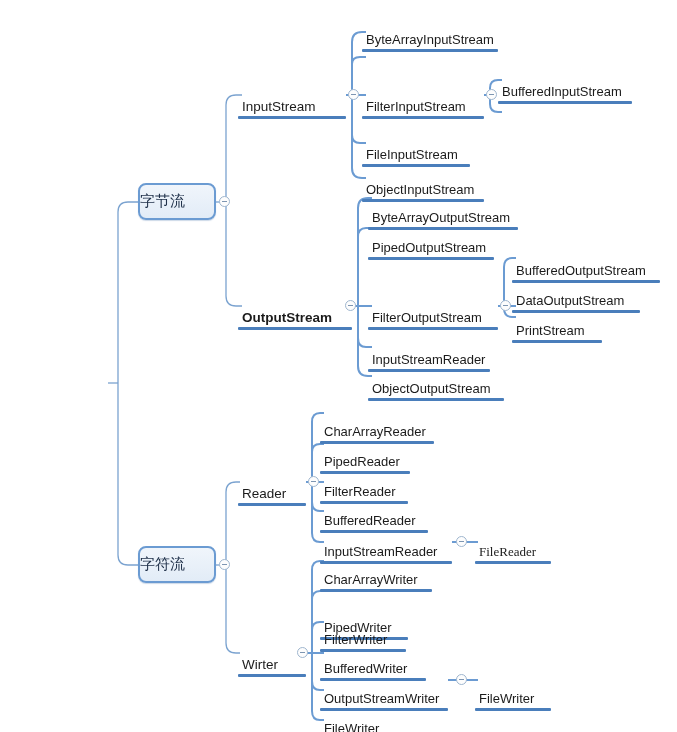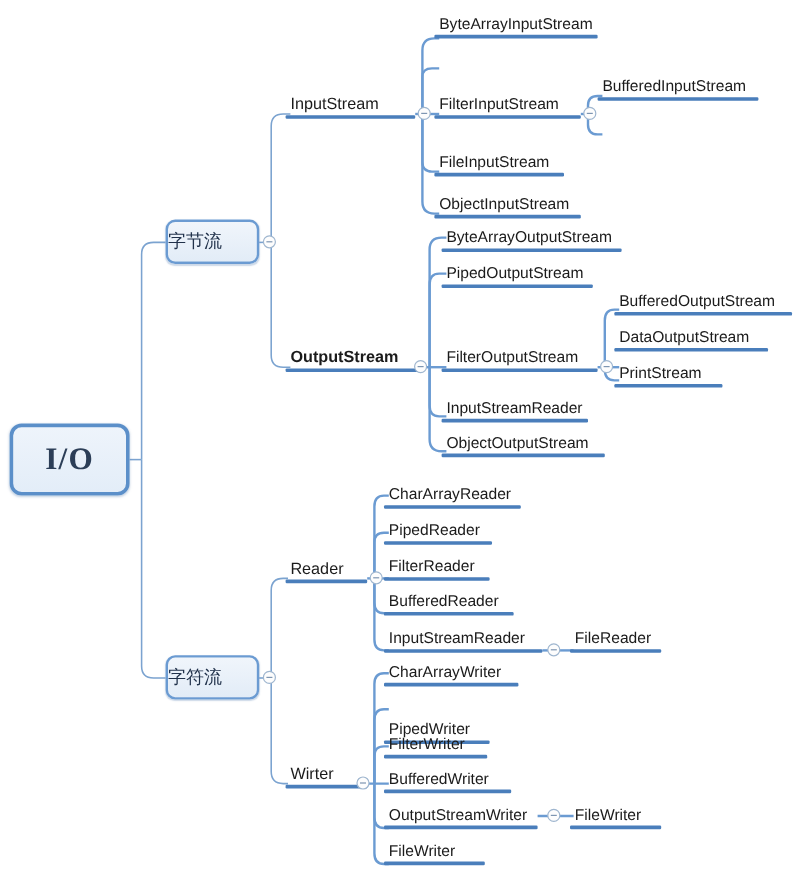--- a/index.html
+++ b/index.html
@@ -59,20 +59,21 @@
   .box-label {
     font-family: "DejaVu Sans", sans-serif;
     font-size: 15px;
     color: #20314a;
   }
 
   
   .text-node {
     position: absolute;
     white-space: nowrap;
+    margin-top: 20px;
   }
   .text-node .t-label {
     display: block;
     font-size: 13px;
     color: #1b1b1b;
     line-height: 16px;
     padding: 0 3px 1px 4px;
   }
   .text-node .t-underline {
     display: block;
@@ -162,23 +163,20 @@
       <path d="M312,653 L312,600 Q312,591 320,591 L324,591"></path>
       <path d="M312,653 L312,630 Q312,622 320,622 L324,622"></path>
       <path d="M312,653 L324,653"></path>
       <path d="M312,653 L312,681 Q312,690 320,690 L324,690"></path>
       <path d="M312,653 L312,711 Q312,720 320,720 L324,720"></path>
 
       <path d="M448,680 L478,680"></path>
     </g>
   </svg>
 
-  <div class="root-node" style="left:8px; top:353px; width:100px; height:60px;">
-    <span class="root-label">I/O</span>
-  </div>
 
   <div class="box-node" style="left:138px; top:183px; width:78px; height:37px;">
     <span class="box-label">字节流</span>
   </div>
   <div class="toggle" style="left:219px; top:196px;"></div>
 
   <div class="box-node" style="left:138px; top:546px; width:78px; height:37px;">
     <span class="box-label">字符流</span>
   </div>
   <div class="toggle" style="left:219px; top:559px;"></div>
@@ -289,21 +287,21 @@
     <span class="t-label">BufferedReader</span>
     <span class="t-underline"></span>
   </div>
 
   <div class="text-node" style="left:320px; top:524px; width:132px;">
     <span class="t-label">InputStreamReader</span>
     <span class="t-underline"></span>
   </div>
   <div class="toggle" style="left:456px; top:536px;"></div>
 
-  <div class="text-node" style="left:475px; top:524px; width:76px;">
+  <div class="text-node" style="left:475px; top:524px; width:76px;font-family:Liberation Serif, serif;">
     <span class="t-label">FileReader</span>
     <span class="t-underline"></span>
   </div>
 
   <div class="text-node lvl2" style="left:238px; top:637px; width:68px;">
     <span class="t-label">Wirter</span>
     <span class="t-underline"></span>
   </div>
   <div class="toggle" style="left:297px; top:647px;"></div>
 

